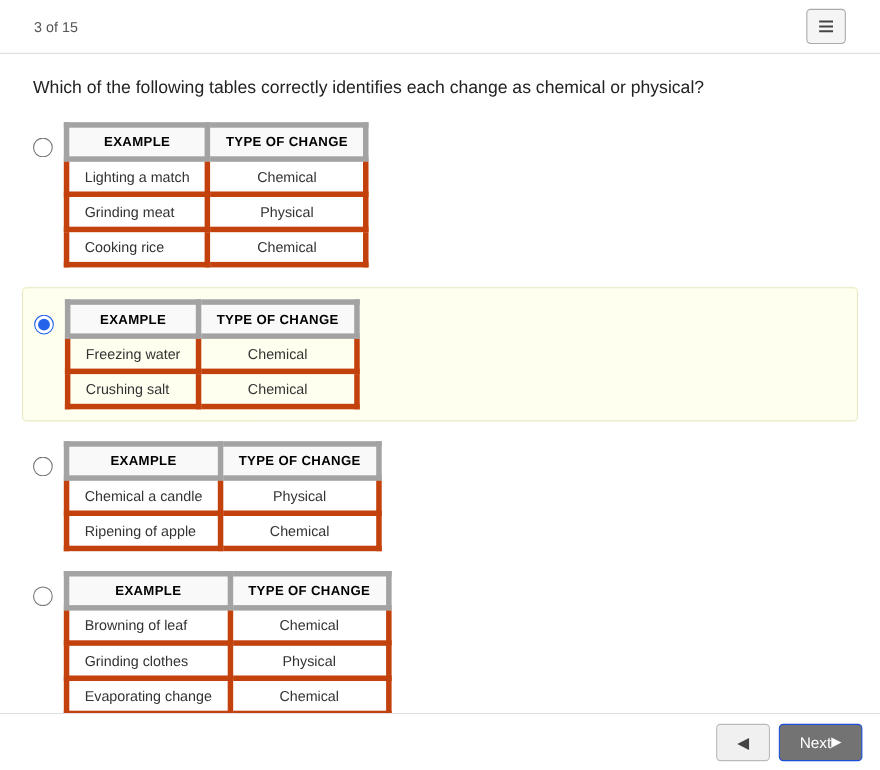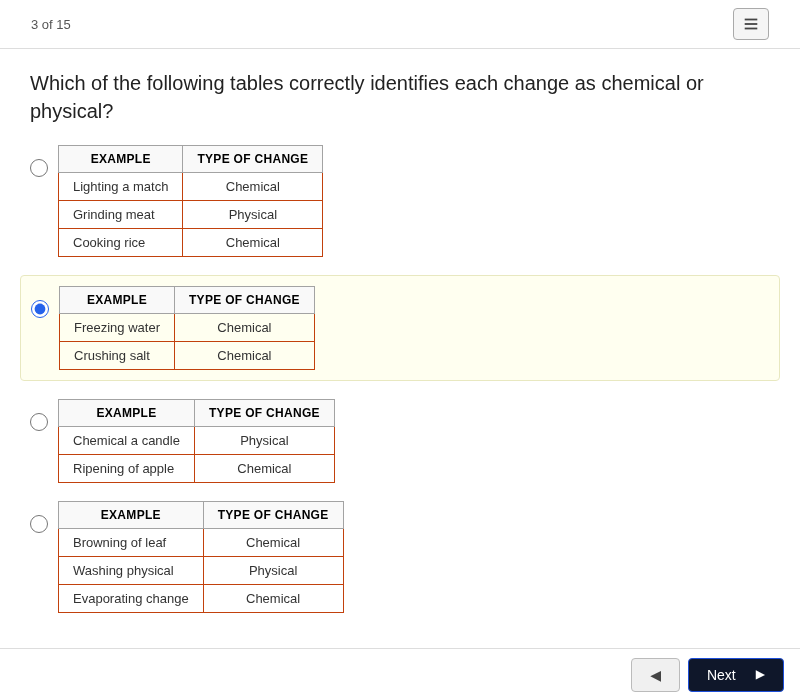--- a/index.html
+++ b/index.html
@@ -41,21 +41,21 @@
     }
 
     
     .main-content {
       padding: 20px 30px;
       overflow-y: auto;
       height: calc(700px - 48px - 52px);
     }
 
     .question {
-      font-size: 20px;
+      font-size: 16px;
       color: #222;
       margin-bottom: 20px;
       line-height: 1.4;
     }
 
     
     .option-row {
       display: flex;
       align-items: flex-start;
       margin-bottom: 18px;
@@ -86,27 +86,27 @@
     .answer-table {
       border-collapse: collapse;
       font-size: 13px;
     }
     .answer-table th {
       background: #f9f9f9;
       font-weight: bold;
       font-size: 12px;
       text-transform: uppercase;
       padding: 6px 14px;
-      border: 1px solid #a3a3a3;
+      border: 5px solid #a3a3a3;
       text-align: center;
       letter-spacing: 0.3px;
     }
     .answer-table td {
       padding: 6px 14px;
-      border: 1px solid #c2410c;
+      border: 5px solid #c2410c;
       text-align: center;
       color: #333;
     }
     .answer-table td:first-child {
       text-align: left;
     }
 
     
     .bottom-nav {
       position: absolute;
@@ -128,25 +128,25 @@
       font-size: 14px;
       cursor: pointer;
       font-weight: 500;
     }
     .nav-btn-prev {
       background: #f0f0f0;
       border: 1px solid #bbb;
       color: #444;
     }
     .nav-btn-next {
-      background: #0f172a;
+      background: #737373;
       border: 1px solid #1d4ed8;
       color: #fff;
       display: flex;
-      gap: 20px;
+      gap: 0;
     }
     .nav-btn-next .arrow {
       font-size: 12px;
     }
   </style>
 </head>
 <body>
 
 <div class="top-bar">
   <span class="progress-text">3 of 15</span>
@@ -241,21 +241,21 @@
               <th>EXAMPLE</th>
               <th>TYPE OF CHANGE</th>
             </tr>
           </thead>
           <tbody>
             <tr>
               <td>Browning of leaf</td>
               <td>Chemical</td>
             </tr>
             <tr>
-              <td>Washing physical</td>
+              <td>Grinding clothes</td>
               <td>Physical</td>
             </tr>
             <tr>
               <td>Evaporating change</td>
               <td>Chemical</td>
             </tr>
           </tbody>
         </table>
       </div>
     </div>

